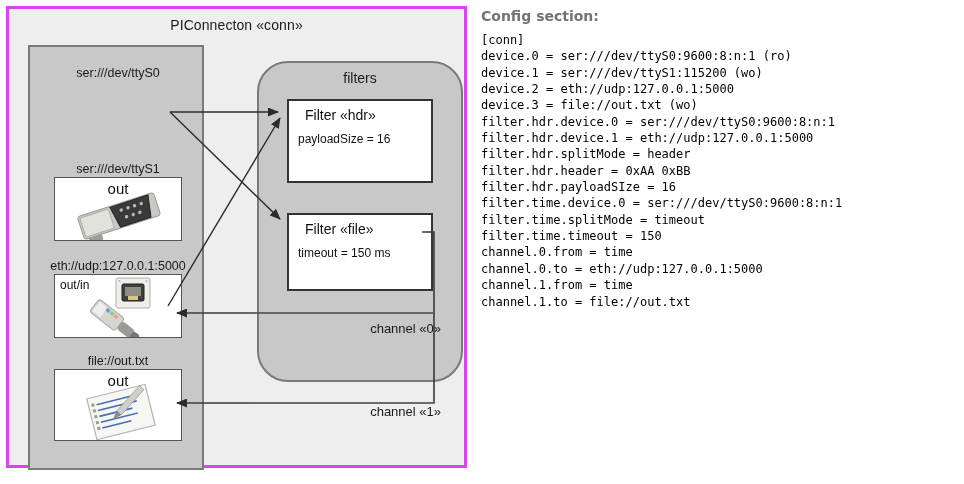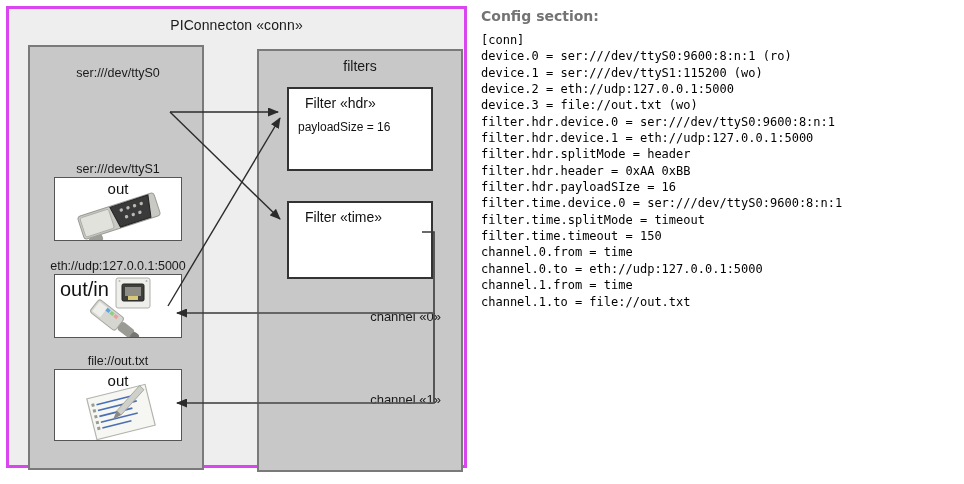--- a/index.html
+++ b/index.html
@@ -52,23 +52,24 @@
     box-sizing: border-box;
   }
   .panel-devices {
     left: 19px;
     top: 36px;
     width: 176px;
     height: 425px;
   }
   .panel-filters {
     left: 248px;
-    top: 40px;
+    top: 52px;
     width: 206px;
-    height: 423px;
+    height: 321px;
+    border-radius: 31px;
   }
   .panel-title {
     position: absolute;
     left: 0;
     top: 7px;
     width: 100%;
     text-align: center;
     font-size: 14px;
     color: #1a1a1a;
   }
@@ -105,21 +106,21 @@
     font-size: 15px;
     color: #111111;
     z-index: 3;
     pointer-events: none;
   }
   .device-label.left {
     text-align: left;
     padding-left: 5px;
     width: auto;
     top: 3px;
-    font-size: 20px;
+    font-size: 12px;
   }
   .dev-art {
     position: absolute;
     left: 0; top: 0;
     width: 128px;
     height: 64px;
   }
 
   
   .filter-box {
@@ -279,21 +280,22 @@
 
     <div class="panel panel-filters">
       <div class="panel-title">filters</div>
 
       <div class="filter-box" style="left:28px; top:36px; width:146px; height:84px;">
         <div class="filter-title">Filter «hdr»</div>
         <div class="filter-props" style="margin-top:9px;">payloadSize = 16</div>
       </div>
 
       <div class="filter-box" style="left:28px; top:150px; width:146px; height:78px;">
-        <div class="filter-title">Filter «time»</div>
+        <div class="filter-title">Filter «file»</div>
+        <div class="filter-props">timeout = 150 ms</div>
       </div>
 
       <div class="channel-label" style="left:0; top:258px; width:182px;">channel «0»</div>
       <div class="channel-label" style="left:0; top:341px; width:182px;">channel «1»</div>
     </div>
   </div>
 
   <svg id="wires">
     <defs>
       <marker id="ah" markerWidth="11" markerHeight="9" refX="10" refY="4.5" orient="auto" markerUnits="userSpaceOnUse">

